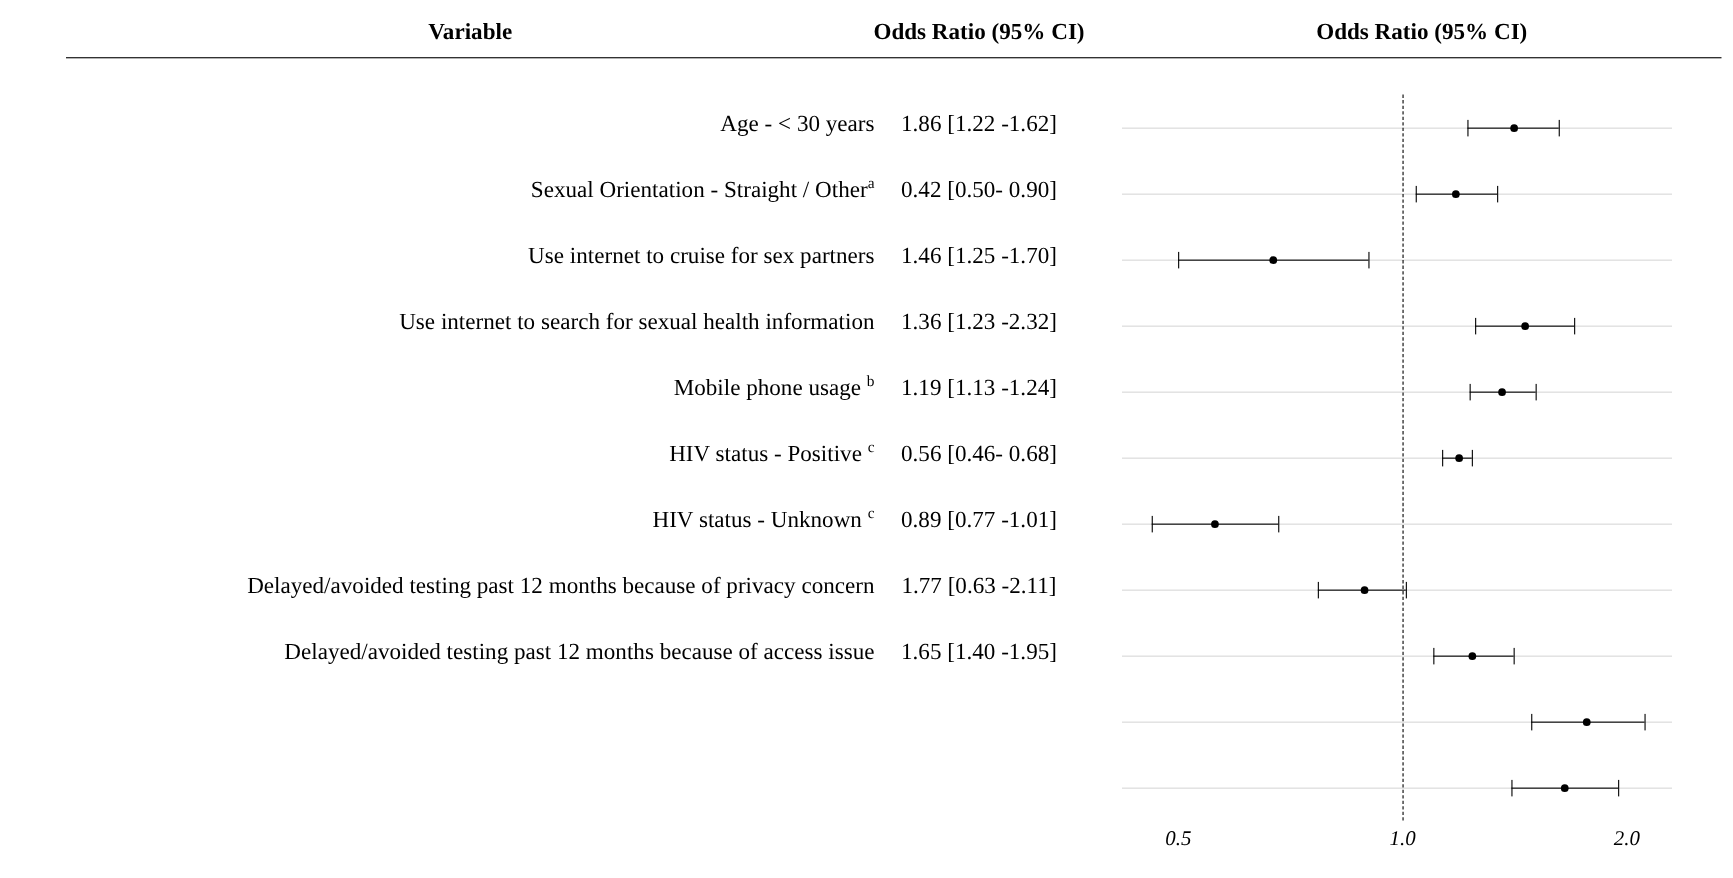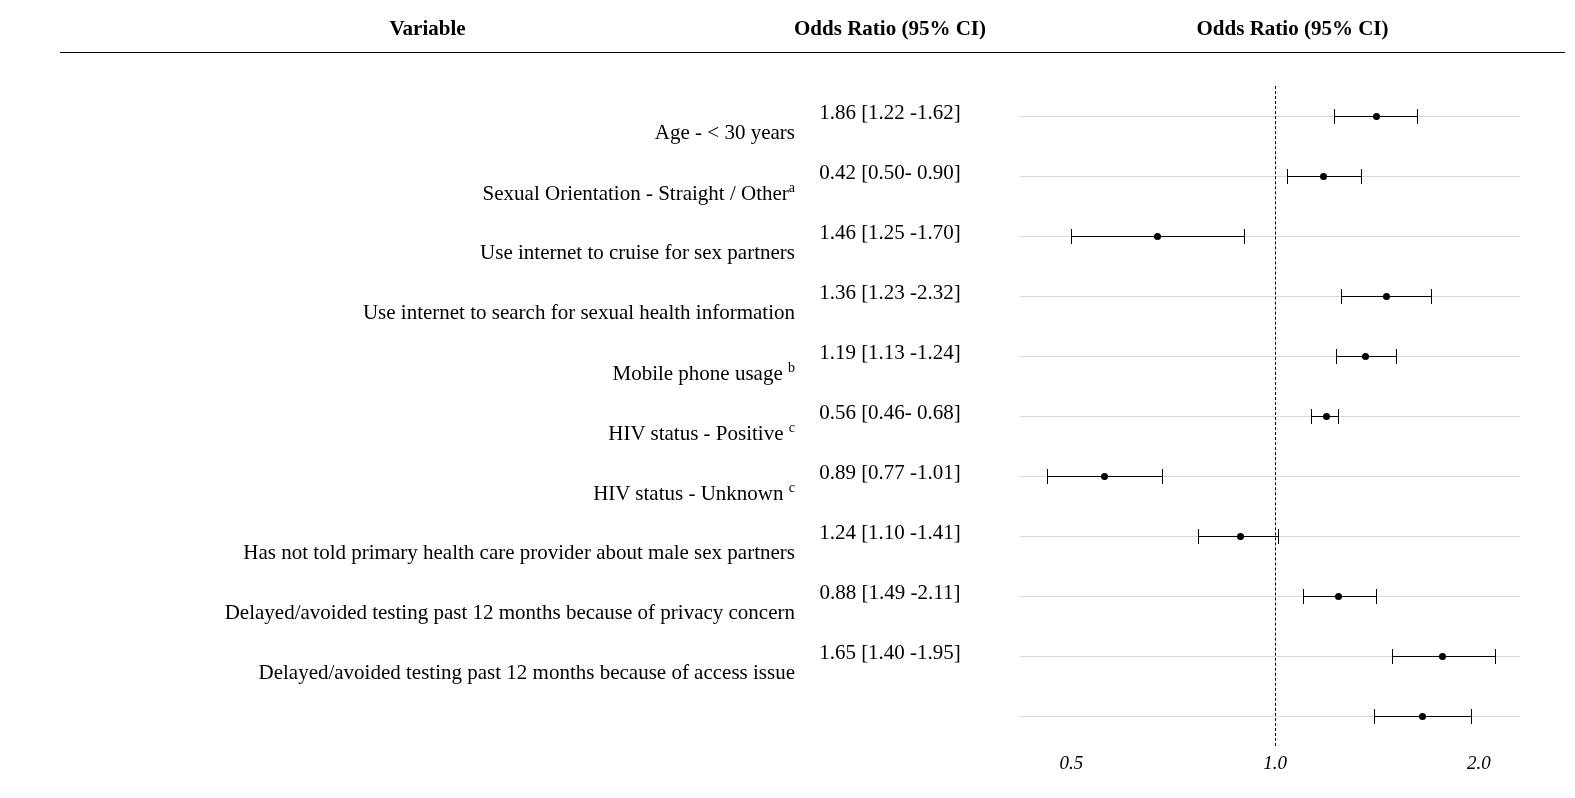--- a/index.html
+++ b/index.html
@@ -59,21 +59,20 @@
     position: relative;
     height: 60px;
   }
   .label {
     position: absolute;
     right: 780px;
     top: 14px;
     font-size: 21px;
     text-align: center;
     white-space: nowrap;
-    margin-top: 20px;
   }
   .label .sup {
     font-size: 14px;
     vertical-align: super;
   }
   .est {
     position: absolute;
     left: 770px;
     width: 240px;
     top: 14px;
@@ -176,26 +175,22 @@
       </div>
       <div class="row">
         <div class="label">HIV status - Positive <span class="sup">c</span></div>
         <div class="est">0.56 [0.46- 0.68]</div>
       </div>
       <div class="row">
         <div class="label">HIV status - Unknown <span class="sup">c</span></div>
         <div class="est">0.89 [0.77 -1.01]</div>
       </div>
       <div class="row">
-        <div class="label">Has not told primary health care provider about male sex partners</div>
-        <div class="est">1.24  [1.10 -1.41]</div>
-      </div>
-      <div class="row">
         <div class="label">Delayed/avoided testing past 12 months because of privacy concern</div>
-        <div class="est">0.88 [1.49 -2.11]</div>
+        <div class="est">1.77 [0.63 -2.11]</div>
       </div>
       <div class="row">
         <div class="label">Delayed/avoided testing past 12 months because of access issue</div>
         <div class="est">1.65 [1.40 -1.95]</div>
       </div>
     </div>
 
   <div id="plot">
       <div class="gridline" style="top: 30px;"></div>
       <div class="ci-line" style="left: 313.557px; width: 83.3844px; top: 30px;"></div>

